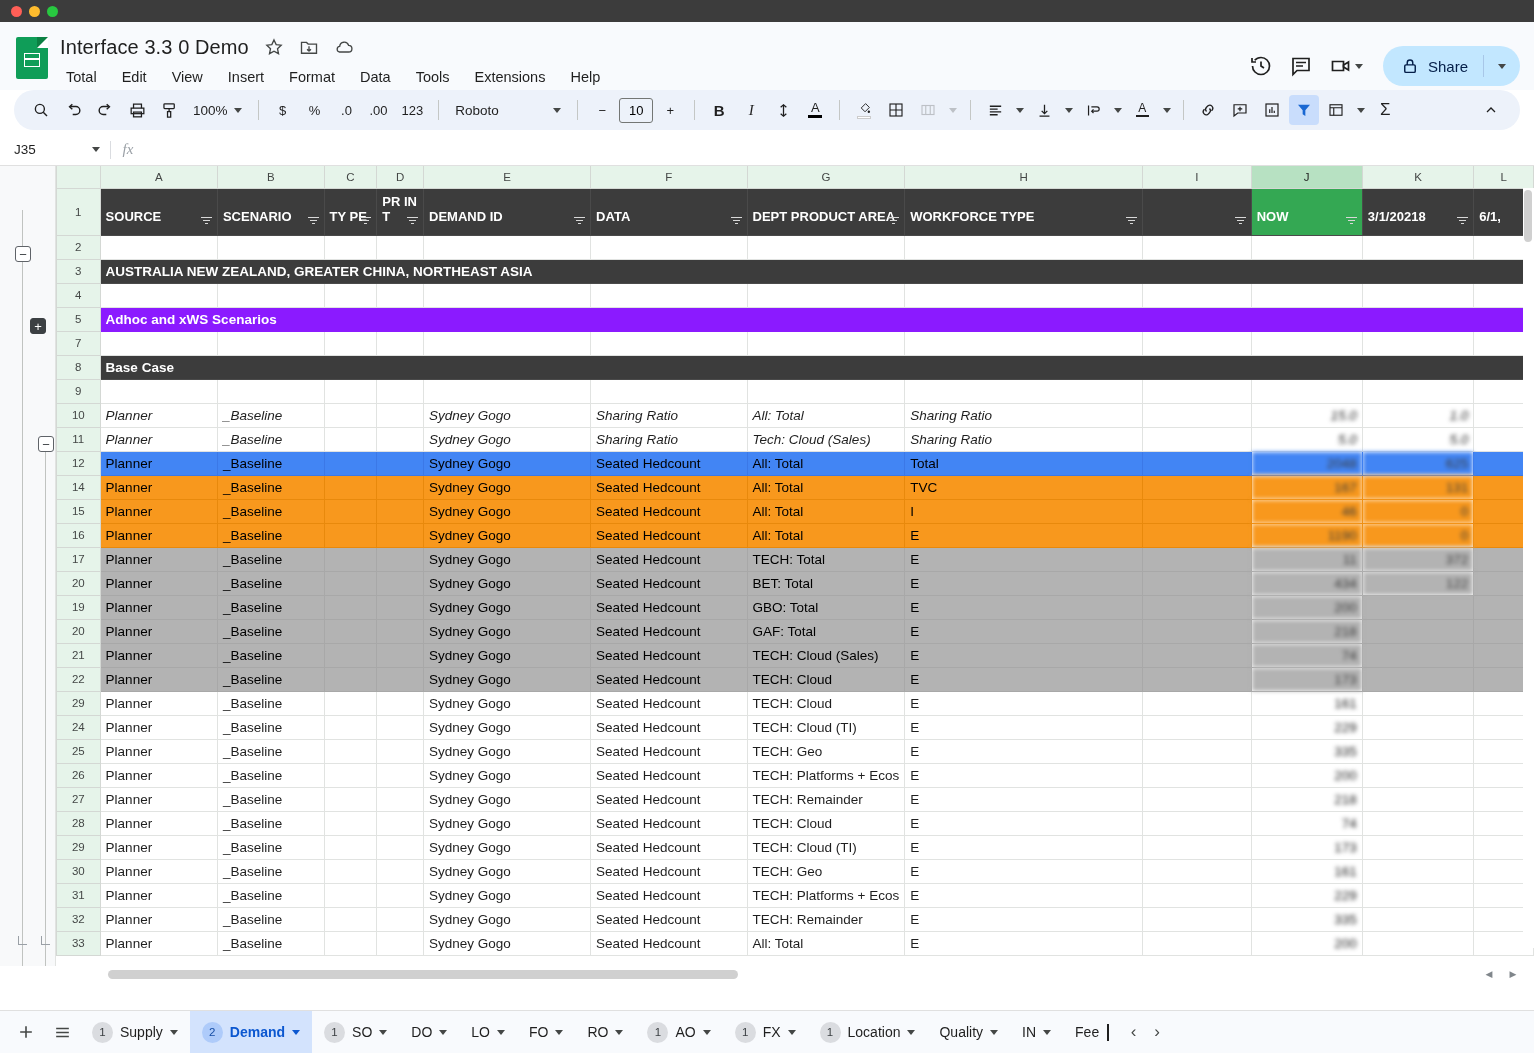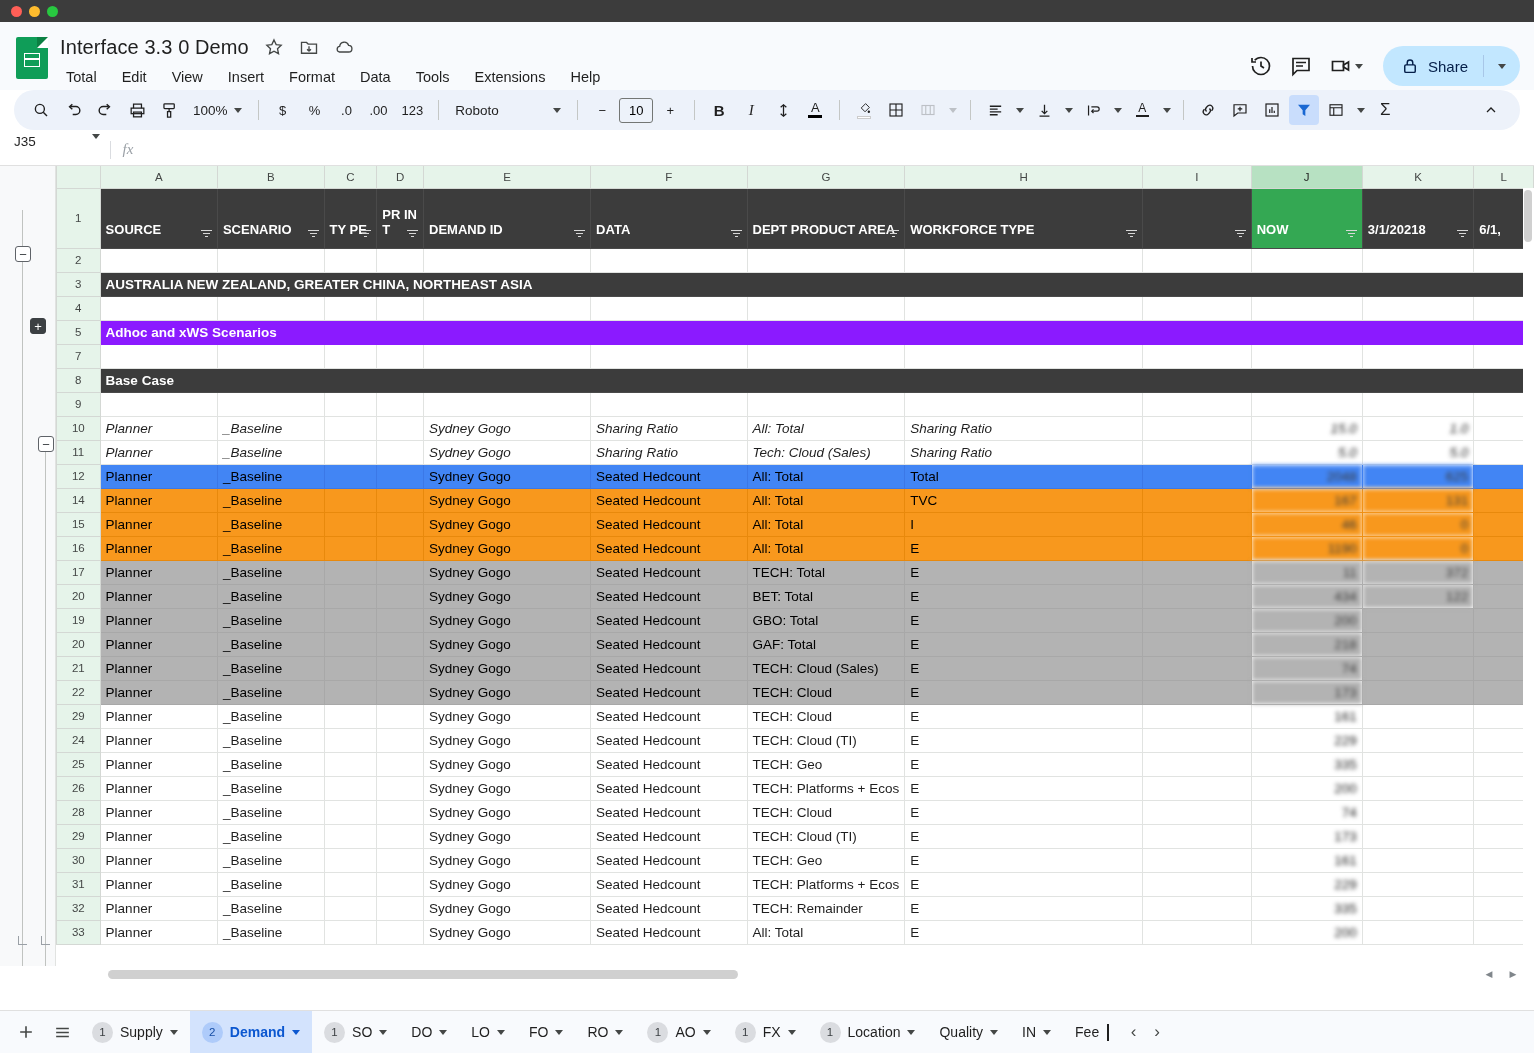--- a/index.html
+++ b/index.html
@@ -95,21 +95,21 @@
     background: #edf2fa; cursor: text;
   }
   #collapse-toolbar { position: absolute; right: 14px; }
 
   
   #formula-bar {
     height: 32px; display: flex; align-items: center;
     border-bottom: 1px solid #e0e0e0; background: #fff;
   }
   #namebox {
-    width: 110px; height: 100%; display: flex; 
+    width: 110px; height: 100%; display: flex; align-items: center;
     justify-content: space-between; padding: 0 10px 0 14px; font-size: 13.5px;
     color: #1f1f1f; cursor: pointer;
   }
   #fx-sep { width: 1px; height: 18px; background: #dadce0; }
   #fx-icon { width: 34px; text-align: center; font-style: italic; color: #9aa0a6; font-size: 15px;
              font-family: "Liberation Serif", serif; }
   #formula-input { flex: 1; height: 100%; font-size: 13.5px; color: #1f1f1f;
                    display:flex; align-items:center; cursor: text;}
 
   
@@ -131,21 +131,21 @@
     user-select:none;
   }
   .corner { width: 44px; background: #e6f4ea; border: 1px solid #d4d8d4; border-top:none;}
   td.cell {
     border: 1px solid #e1e3e1; font-size: 13.5px; color: #1f1f1f;
     padding: 0 5px; overflow: hidden; white-space: nowrap;
     height: 24px; vertical-align: middle;
   }
   tr.hdrrow td.cell {
     background: #3c3c3c; color: #fff; font-weight: bold; font-size: 13px;
-    height: 60px; border-color: #4a4a4a; vertical-align: bottom; padding-bottom: 11px;
+    height: 47px; border-color: #4a4a4a; vertical-align: bottom; padding-bottom: 11px;
     position: relative;
   }
   tr.hdrrow td.cell.nowcol { background: #34a853; }
   .filtbtn {
     position: absolute; right: 5px; bottom: 10px; width: 11px; height: 8px;
     display:flex; flex-direction:column; gap:2px; cursor:pointer;
   }
   .filtbtn i { display:block; height:1.6px; background:#d8d8d8; }
   .filtbtn i:nth-child(1){width:11px}
   .filtbtn i:nth-child(2){width:7px; margin-left:2px}
@@ -871,20 +871,35 @@
             <td class="cell" style="width: 168px;">Sydney Gogo</td>
             <td class="cell" style="width: 157px;">Seated Hedcount</td>
             <td class="cell" style="width: 157px;">TECH: Platforms + Ecos</td>
             <td class="cell" style="width: 239px;">E</td>
             <td class="cell" style="width: 110px;"></td>
             <td class="cell num" style="width: 112px;">200</td>
             <td class="cell" style="width: 112px;"></td>
             <td class="cell" style="width: 60px;"></td>
           </tr>
           <tr class="">
+            <td class="rowhdr">27</td>
+            <td class="cell" style="width: 118px;">Planner</td>
+            <td class="cell" style="width: 107px;">_Baseline</td>
+            <td class="cell" style="width: 53px;"></td>
+            <td class="cell" style="width: 47px;"></td>
+            <td class="cell" style="width: 168px;">Sydney Gogo</td>
+            <td class="cell" style="width: 157px;">Seated Hedcount</td>
+            <td class="cell" style="width: 157px;">TECH: Remainder</td>
+            <td class="cell" style="width: 239px;">E</td>
+            <td class="cell" style="width: 110px;"></td>
+            <td class="cell num" style="width: 112px;">218</td>
+            <td class="cell" style="width: 112px;"></td>
+            <td class="cell" style="width: 60px;"></td>
+          </tr>
+          <tr class="">
             <td class="rowhdr">28</td>
             <td class="cell" style="width: 118px;">Planner</td>
             <td class="cell" style="width: 107px;">_Baseline</td>
             <td class="cell" style="width: 53px;"></td>
             <td class="cell" style="width: 47px;"></td>
             <td class="cell" style="width: 168px;">Sydney Gogo</td>
             <td class="cell" style="width: 157px;">Seated Hedcount</td>
             <td class="cell" style="width: 157px;">TECH: Cloud</td>
             <td class="cell" style="width: 239px;">E</td>
             <td class="cell" style="width: 110px;"></td>

